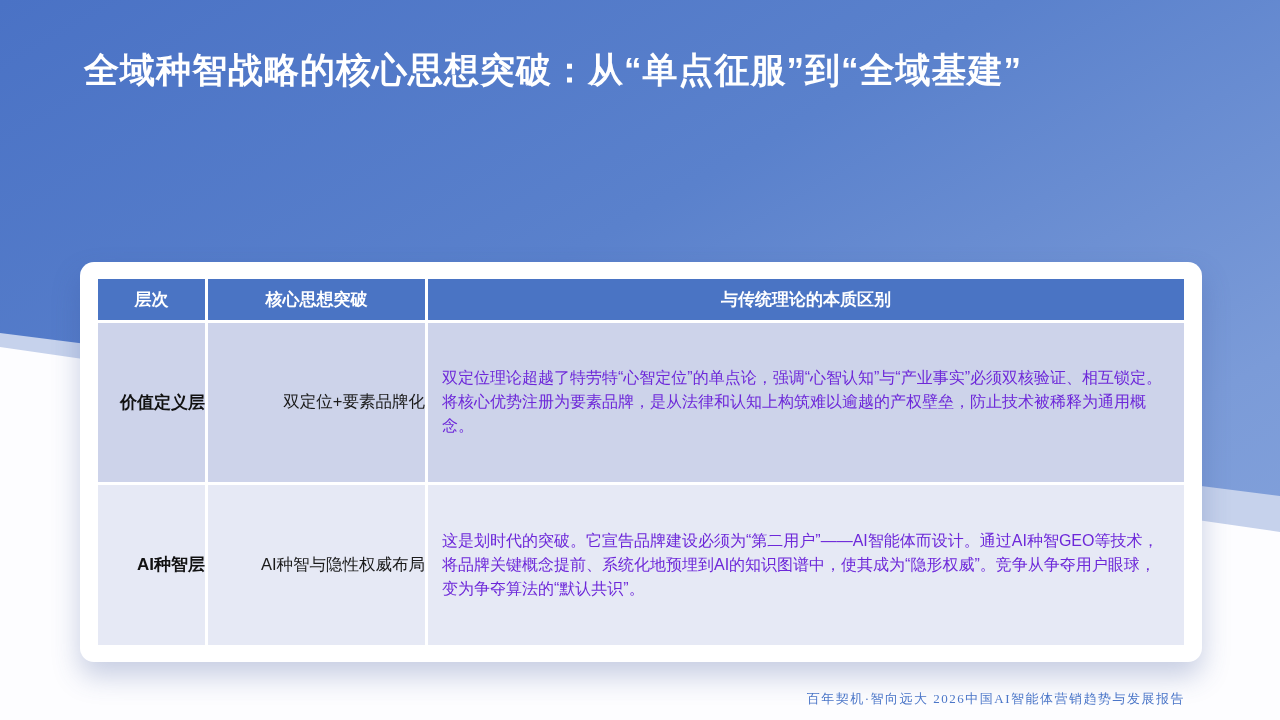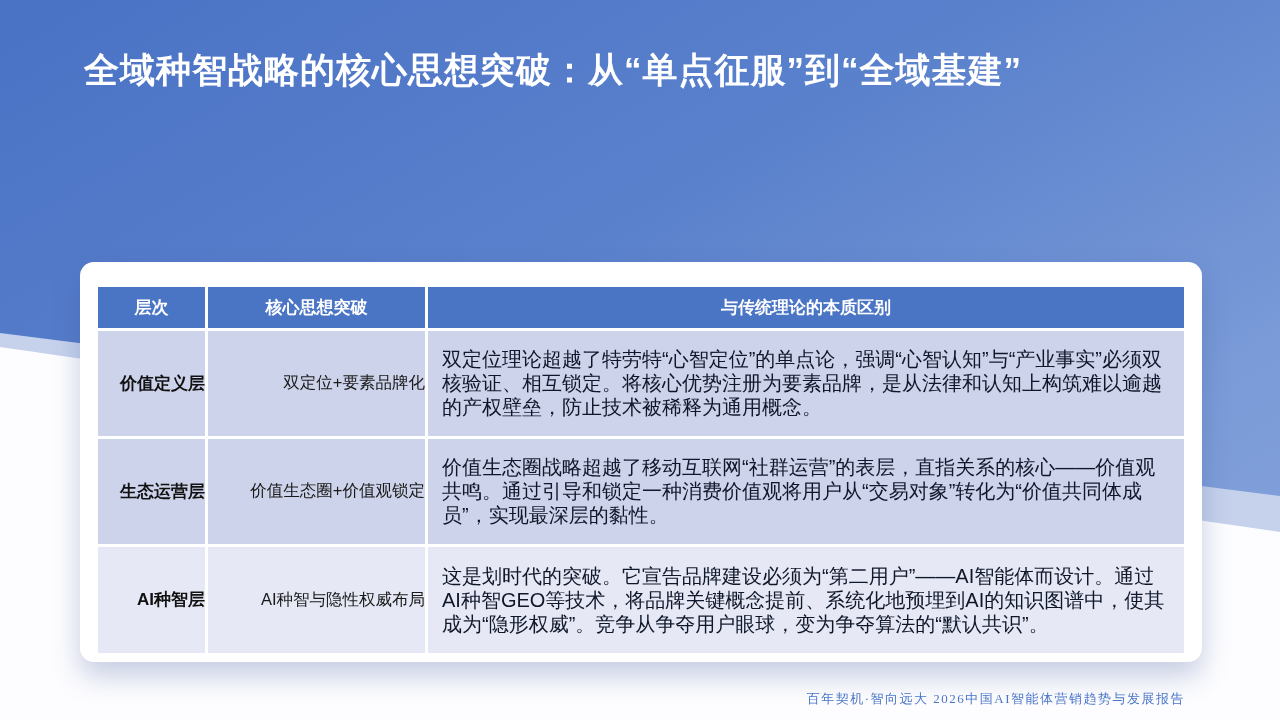--- a/index.html
+++ b/index.html
@@ -33,21 +33,21 @@
 
   .intro {
     position: absolute; left: 90px; top: 160px; width: 1126px;
     color: #ffffff; font-size: 22px; line-height: 43px;
     font-weight: 400;
   }
 
   .card {
     position: absolute; left: 80px; top: 262px; width: 1122px; height: 400px;
     background: #ffffff; border-radius: 14px;
-    padding: 22px 15px;
+    padding: 14px 15px;
     box-shadow: 0 14px 28px rgba(58, 84, 150, 0.28);
   }
 
   table.layer-table {
     width: 100%; height: 372px;
     border-collapse: collapse;
     table-layout: fixed;
   }
   .layer-table th, .layer-table td {
     border: 3px solid #ffffff;
@@ -65,21 +65,21 @@
   .layer-table tr.odd  td { background: #cdd3ea; }
   .layer-table tr.even td { background: #e6e9f5; }
 
   td.cell-layer {
     text-align: right; font-weight: 700; color: #111111; font-size: 17px;
   }
   td.cell-break {
     text-align: right; color: #1a1a1a; font-size: 16.5px;
   }
   td.cell-diff {
-    text-align: left; color: #0f172a; font-size: 20px;
+    text-align: left; color: #6d28d9; font-size: 16px;
     line-height: 24px; padding: 8px 14px;
   }
 
   tr.r1 td { height: 86px; }
   tr.r2 td { height: 66px; }
   tr.r3 td { height: 84px; }
   tr.r4 td { height: 92px; margin-left: 32px; }
 
   .footer {
     position: absolute; right: 95px; top: 690px;
@@ -113,25 +113,20 @@
           <th>核心思想突破</th>
           <th>与传统理论的本质区别</th>
         </tr>
       </thead>
       <tbody>
         <tr class="odd r1">
           <td class="cell-layer">价值定义层</td>
           <td class="cell-break">双定位+要素品牌化</td>
           <td class="cell-diff">双定位理论超越了特劳特“心智定位”的单点论，强调“心智认知”与“产业事实”必须双核验证、相互锁定。将核心优势注册为要素品牌，是从法律和认知上构筑难以逾越的产权壁垒，防止技术被稀释为通用概念。</td>
         </tr>
-        <tr class="odd r3">
-          <td class="cell-layer">生态运营层</td>
-          <td class="cell-break">价值生态圈+价值观锁定</td>
-          <td class="cell-diff">价值生态圈战略超越了移动互联网“社群运营”的表层，直指关系的核心——价值观共鸣。通过引导和锁定一种消费价值观将用户从“交易对象”转化为“价值共同体成员”，实现最深层的黏性。</td>
-        </tr>
         <tr class="even r4">
           <td class="cell-layer">AI种智层</td>
           <td class="cell-break">AI种智与隐性权威布局</td>
           <td class="cell-diff">这是划时代的突破。它宣告品牌建设必须为“第二用户”——AI智能体而设计。通过AI种智GEO等技术，将品牌关键概念提前、系统化地预埋到AI的知识图谱中，使其成为“隐形权威”。竞争从争夺用户眼球，变为争夺算法的“默认共识”。</td>
         </tr>
       </tbody>
     </table>
   </div>
 
   <div class="footer">百年契机·智向远大  2026中国AI智能体营销趋势与发展报告</div>

